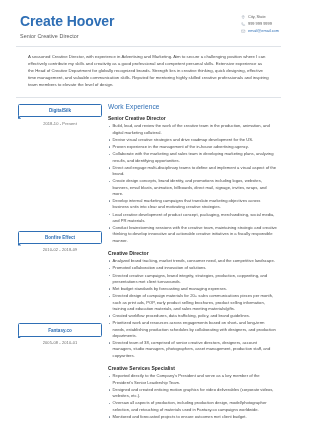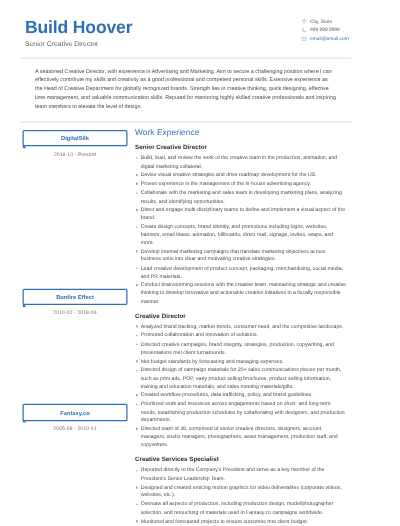--- a/index.html
+++ b/index.html
@@ -180,21 +180,21 @@
   .spacer-1 { height: 9px; }
   .spacer-2 { height: 9px; }
 </style>
 </head>
 <body>
 
 <div class="page">
 
   <div class="header">
     <div class="identity">
-      <div class="name">Build Hoover</div>
+      <div class="name">Create Hoover</div>
       <div class="job-title">Senior Creative Director</div>
     </div>
     <div class="contact">
 
       <div class="contact-row">
         <span class="cicon">
           <svg viewBox="0 0 16 16" fill="none" stroke="currentColor" stroke-width="1.4">
             <path d="M8 1.6c-2.2 0-4 1.8-4 4 0 3 4 8.8 4 8.8s4-5.8 4-8.8c0-2.2-1.8-4-4-4z"></path>
             <circle cx="8" cy="5.6" r="1.5"></circle>
           </svg>

